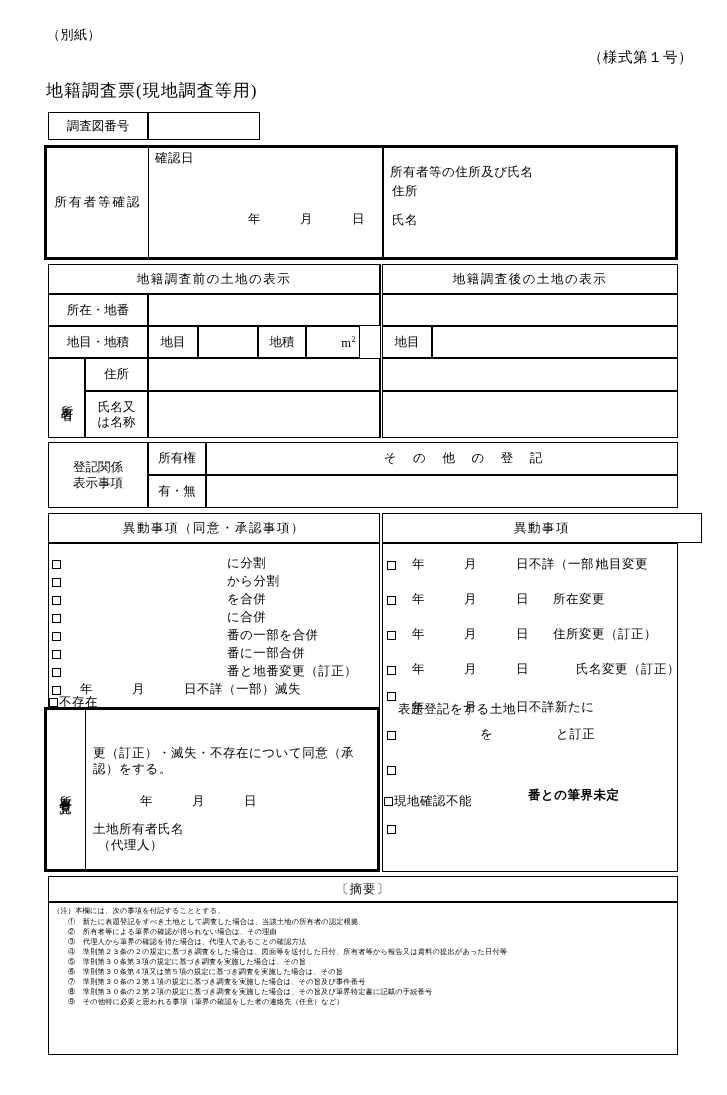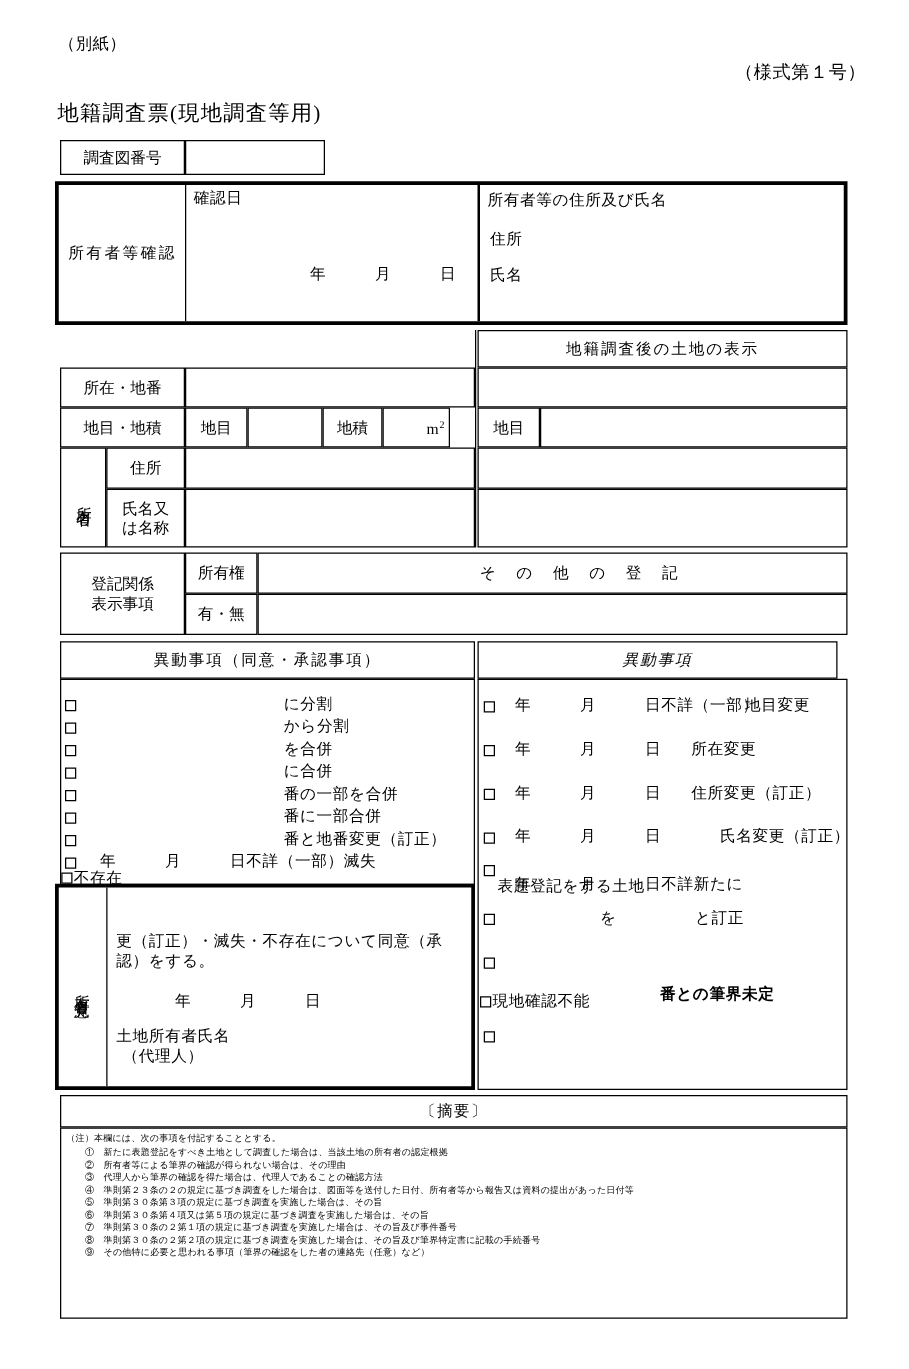--- a/index.html
+++ b/index.html
@@ -123,24 +123,27 @@
   <div class="line-v" style="left:148px; top:148px; height:109px;"></div>
   <div class="line-v" style="left:382px; top:148px; height:109px; width:2px;"></div>
 
   <div class="vlabel" style="left:52px; top:150px; width:92px; height:105px; writing-mode:horizontal-tb;">
     <span>所有者等確認</span>
   </div>
 
   <div class="txt" style="left:155px; top:150px;">確認日</div>
   <div class="txt" style="left:248px; top:211px;">年　　　月　　　日</div>
 
-  <div class="txt" style="left:390px; top:152px;">所有者等の住所及び氏名</div>
+  <div class="txt" style="left:390px; top:164px;">所有者等の住所及び氏名</div>
   <div class="txt" style="left:392px; top:183px;">住所</div>
   <div class="txt" style="left:392px; top:212px;">氏名</div>
 
+  <div class="cell ctr" style="left:48px; top:264px; width:332px; height:30px;">
+    <span style="letter-spacing:1.5px;">地籍調査前の土地の表示</span>
+  </div>
   <div class="cell ctr" style="left:382px; top:264px; width:296px; height:30px;">
     <span style="letter-spacing:1.5px;">地籍調査後の土地の表示</span>
   </div>
 
   <div class="cell ctr" style="left:48px; top:294px; width:100px; height:32px;">
     <span>所在・地番</span>
   </div>
   <div class="cell" style="left:148px; top:294px; width:232px; height:32px;"></div>
   <div class="cell" style="left:382px; top:294px; width:296px; height:32px;"></div>
 
@@ -193,21 +196,21 @@
     <span style="letter-spacing:2px;">そ　の　他　の　登　記</span>
   </div>
   <div class="cell ctr" style="left:148px; top:475px; width:58px; height:33px;">
     <span>有・無</span>
   </div>
   <div class="cell" style="left:206px; top:475px; width:472px; height:33px;"></div>
 
   <div class="cell ctr" style="left:48px; top:513px; width:332px; height:30px;">
     <span style="letter-spacing:1.5px;">異動事項（同意・承認事項）</span>
   </div>
-  <div class="cell ctr" style="left:382px; top:513px; width:288px; height:30px;font-style:italic;">
+  <div class="cell ctr" style="left:382px; top:513px; width:320px; height:30px;">
     <span style="letter-spacing:1.5px;">異動事項</span>
   </div>
 
   <div class="cell" style="left:48px; top:543px; width:332px; height:165px;"></div>
 
   <div class="chk" style="left:52px; top:560px;"></div>
   <div class="txt" style="left:227px; top:555px;">に分割</div>
 
   <div class="chk" style="left:52px; top:578px;"></div>
   <div class="txt" style="left:227px; top:573px;">から分割</div>

